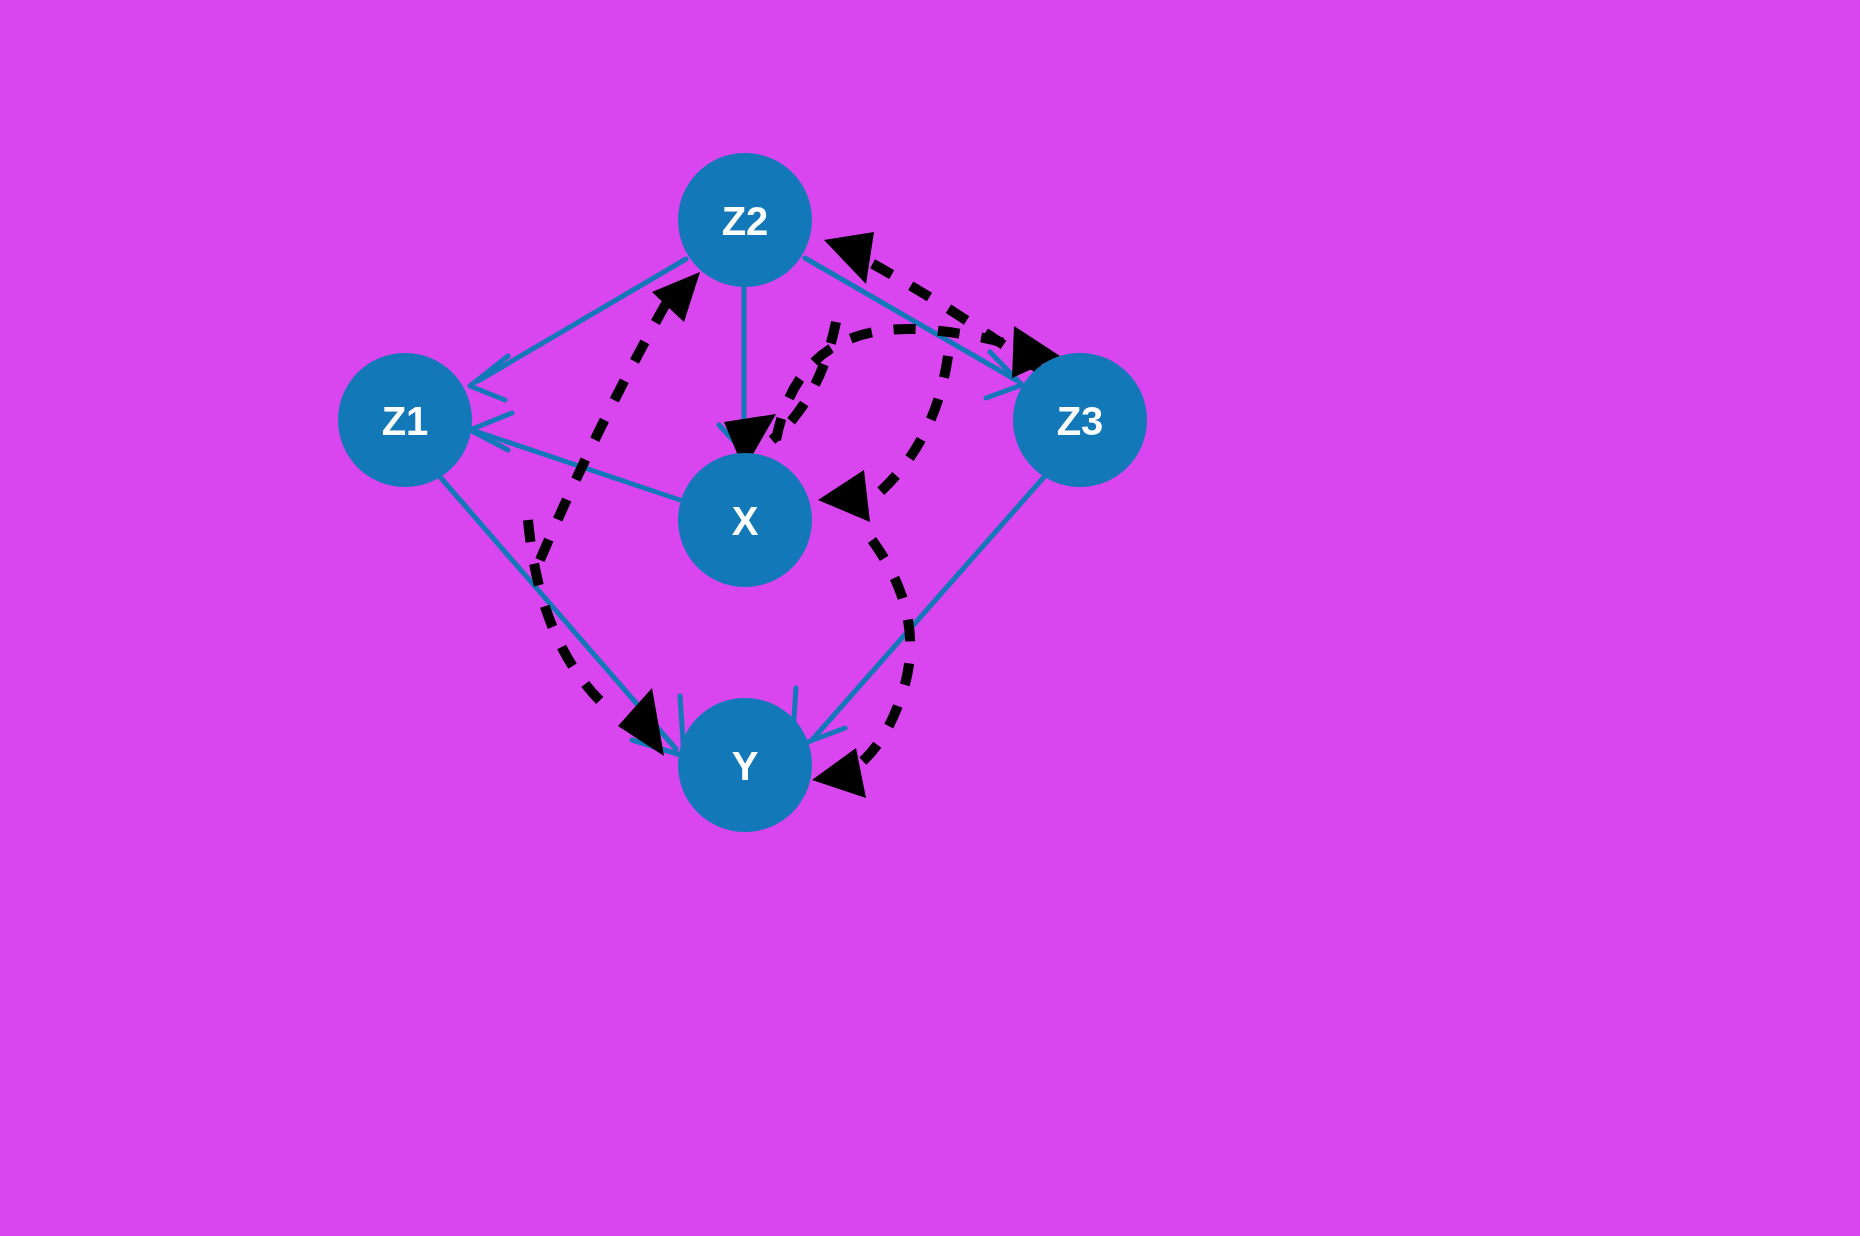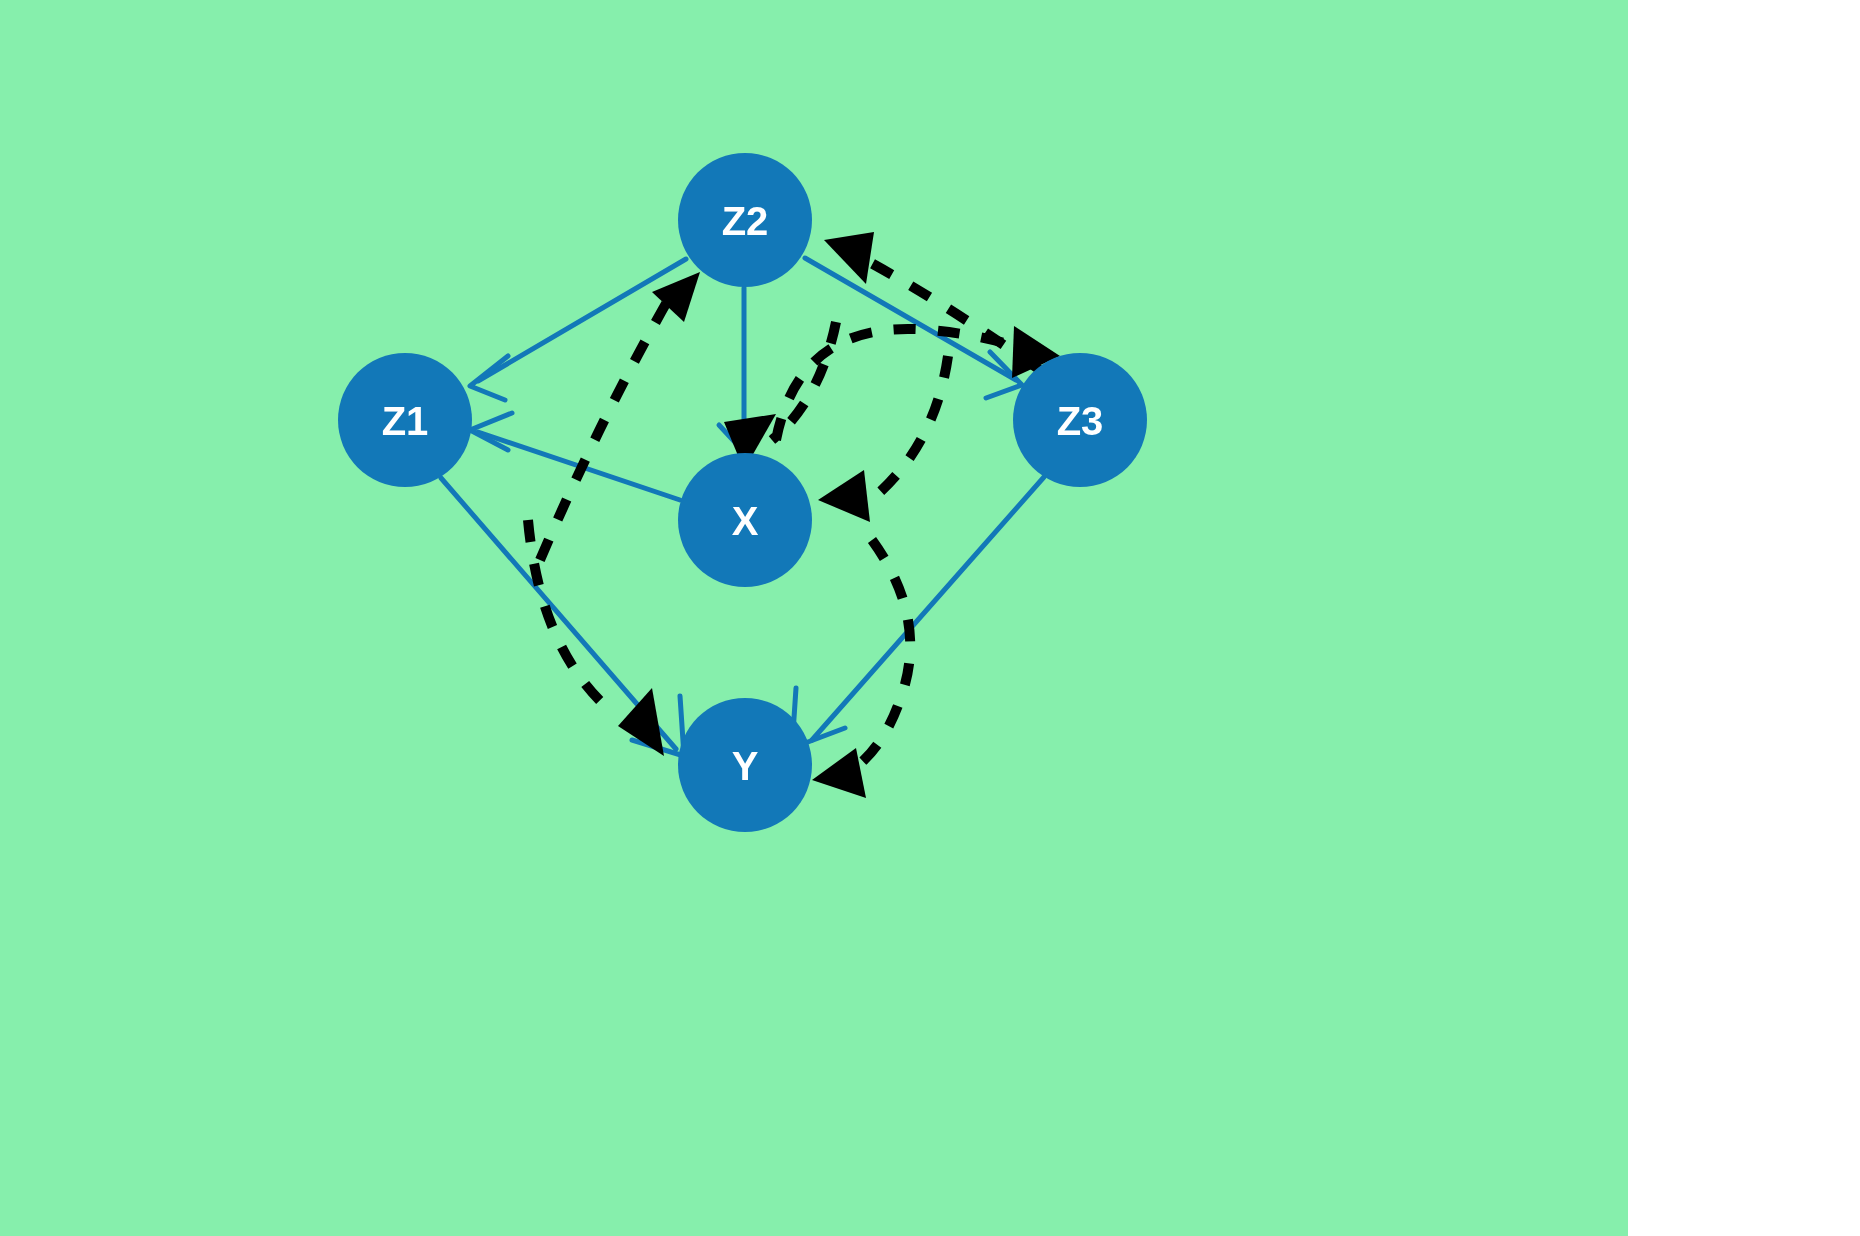--- a/index.html
+++ b/index.html
@@ -5,23 +5,23 @@
   html, body {
     margin: 0;
     padding: 0;
     background: #ffffff;
   }
   body {
     font-family: "Liberation Sans", sans-serif;
   }
   #canvas-wrap {
     position: relative;
-    width: 1628px;
+    width: 1860px;
     height: 1236px;
-    background: #86efac;
+    background: #d946ef;
     overflow: hidden;
   }
   #graph-svg {
     position: absolute;
     left: 0;
     top: 0;
     width: 1860px;
     height: 1236px;
     display: block;
   }

